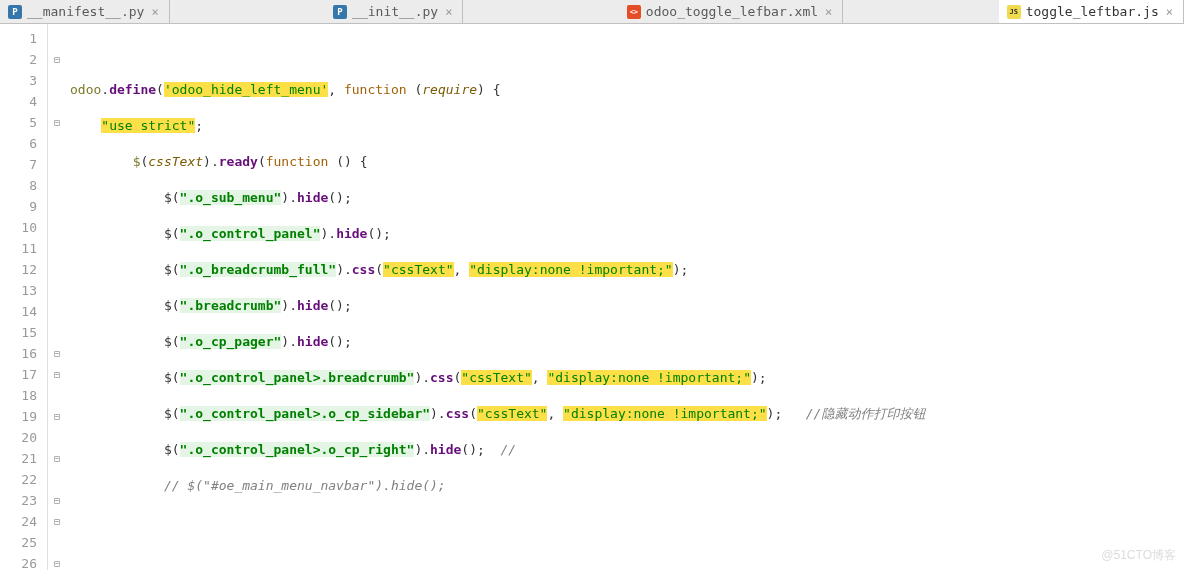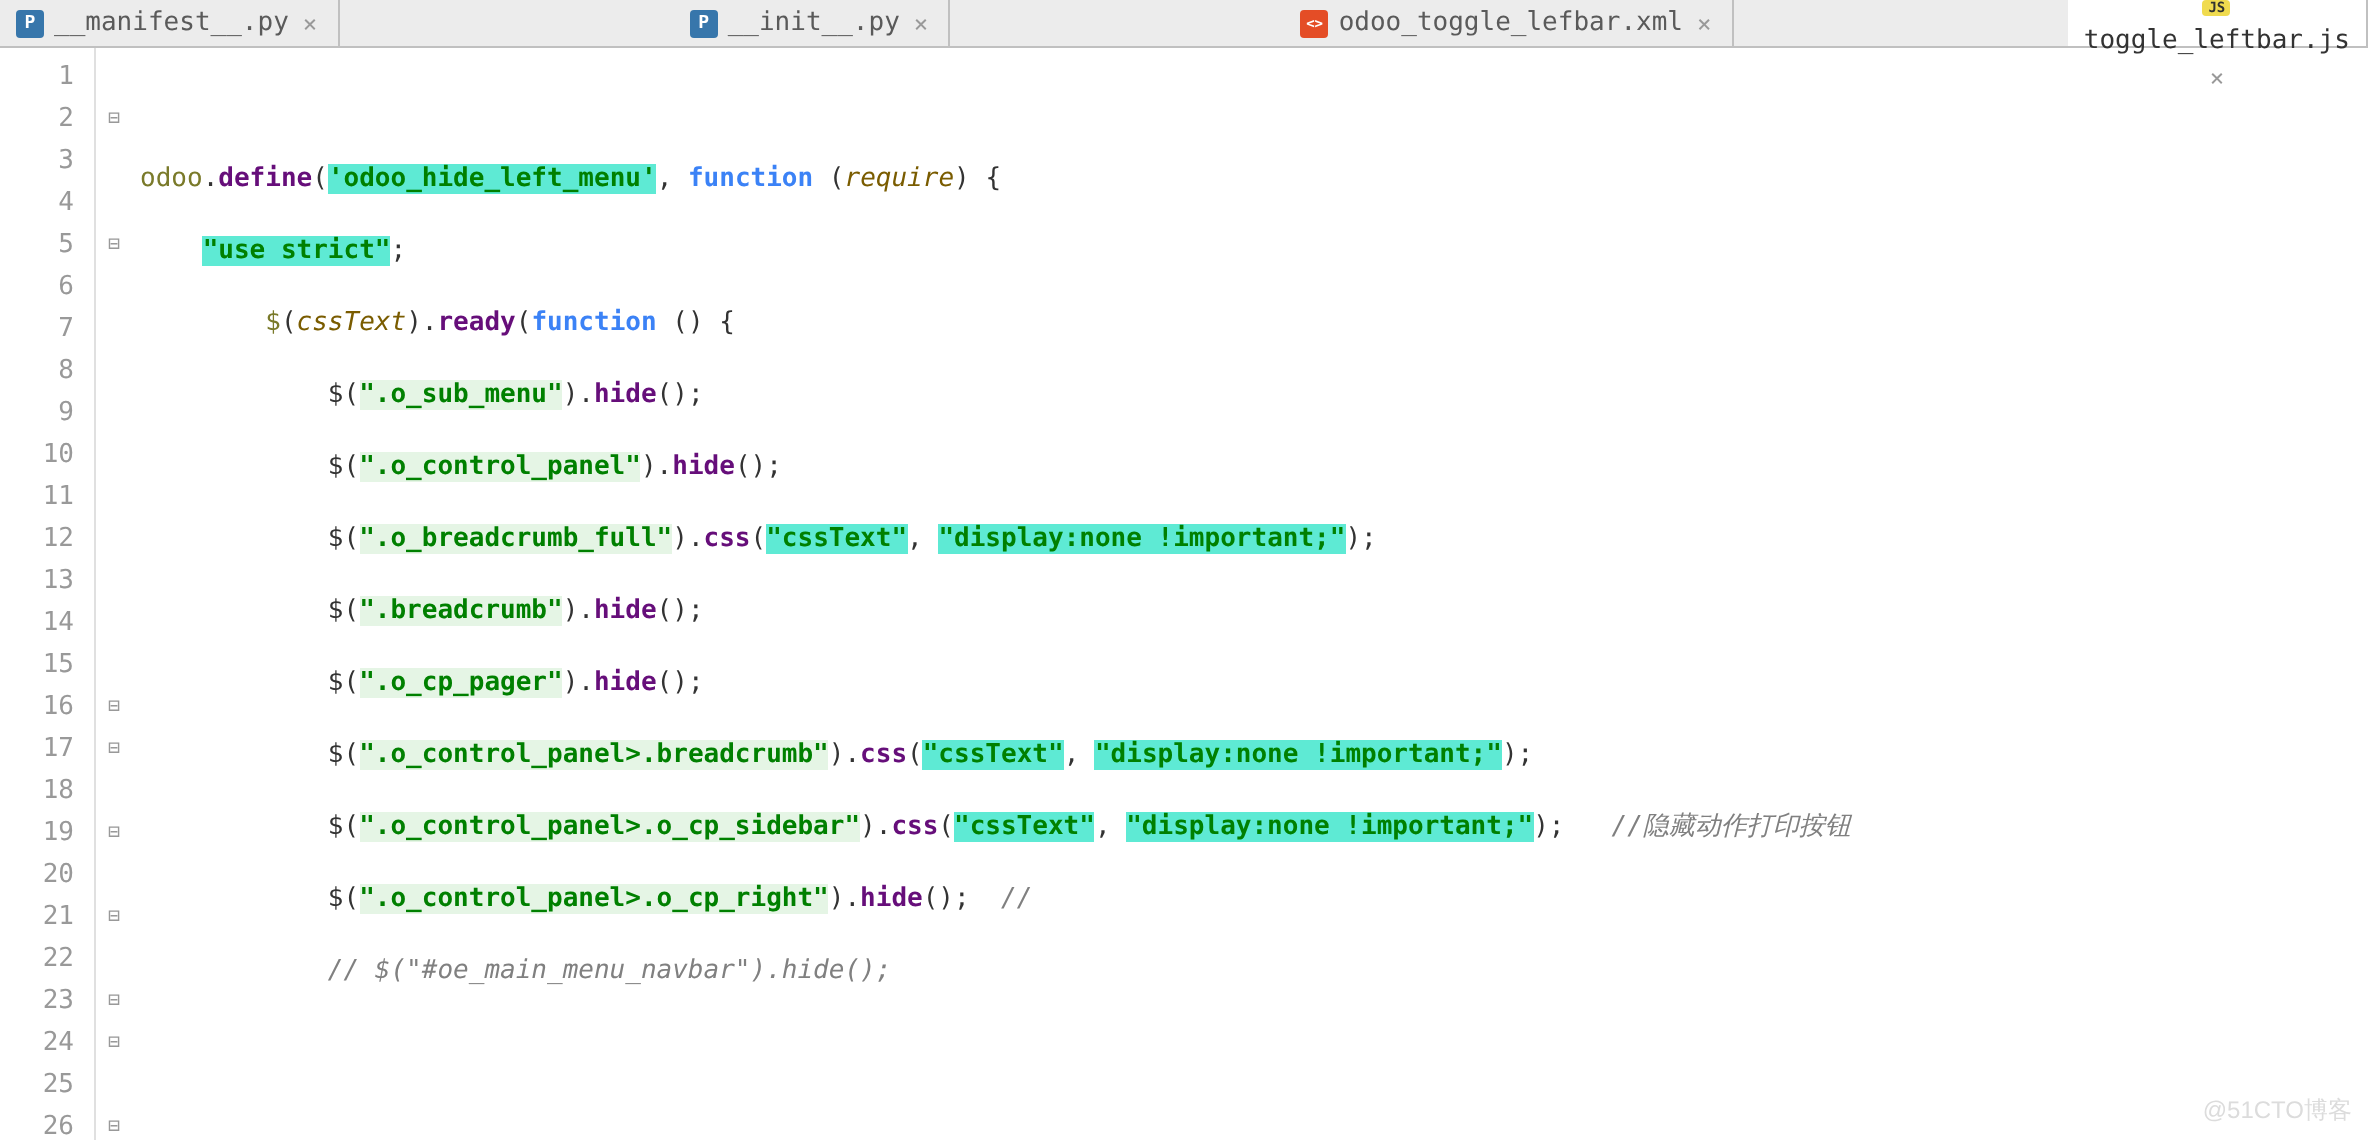--- a/index.html
+++ b/index.html
@@ -27,21 +27,20 @@
       border-right: 1px solid #c0c0c0;
       background: #ececec;
       cursor: pointer;
       color: #5a5a5a;
       gap: 5px;
       position: relative;
     }
     .tab.active {
       background: #ffffff;
       color: #333;
-      flex-direction: column;
     }
     .tab-icon {
       width: 14px;
       height: 14px;
       display: inline-flex;
       align-items: center;
       justify-content: center;
       font-size: 9px;
       font-weight: bold;
       border-radius: 2px;
@@ -97,23 +96,23 @@
       padding-top: 4px;
       padding-left: 4px;
       white-space: pre;
       overflow: hidden;
     }
     .code-line {
       height: 21px;
       line-height: 21px;
     }
     .tk-obj { color: #7a7a2a; }
-    .tk-kw { color: #3b82f6; font-weight: bold; }
+    .tk-kw { color: #a16207; font-weight: normal; }
     .tk-fn { color: #7a5c00; font-style: italic; }
-    .tk-str { color: #008000; background: #5eead4; font-weight: bold; }
+    .tk-str { color: #008000; background: #fde047; font-weight: normal; }
     .tk-sel { color: #008000; background: #e5f5e5; font-weight:bold; }
     .tk-prop { color: #660e7a; font-weight: bold; }
     .tk-num { color: #0000ff; }
     .tk-cmt { color: #808080; font-style: italic; }
     .tk-var { color: #000080; font-weight: bold; text-decoration: underline; background: #fff4d6; }
     .watermark {
       position: absolute;
       right: 8px;
       bottom: 6px;
       color: #dcdcdc;

